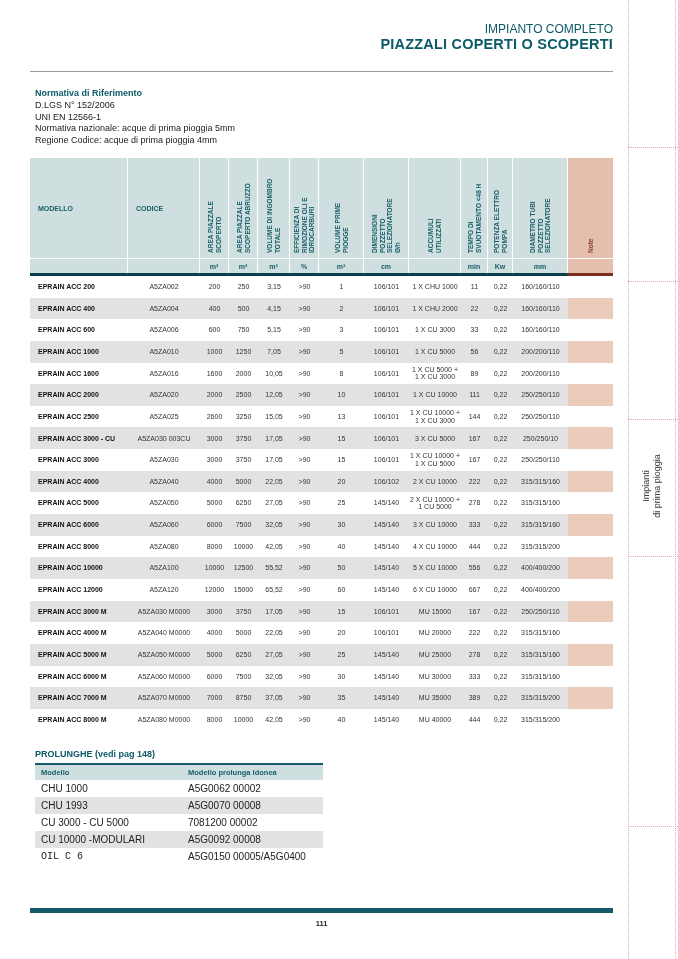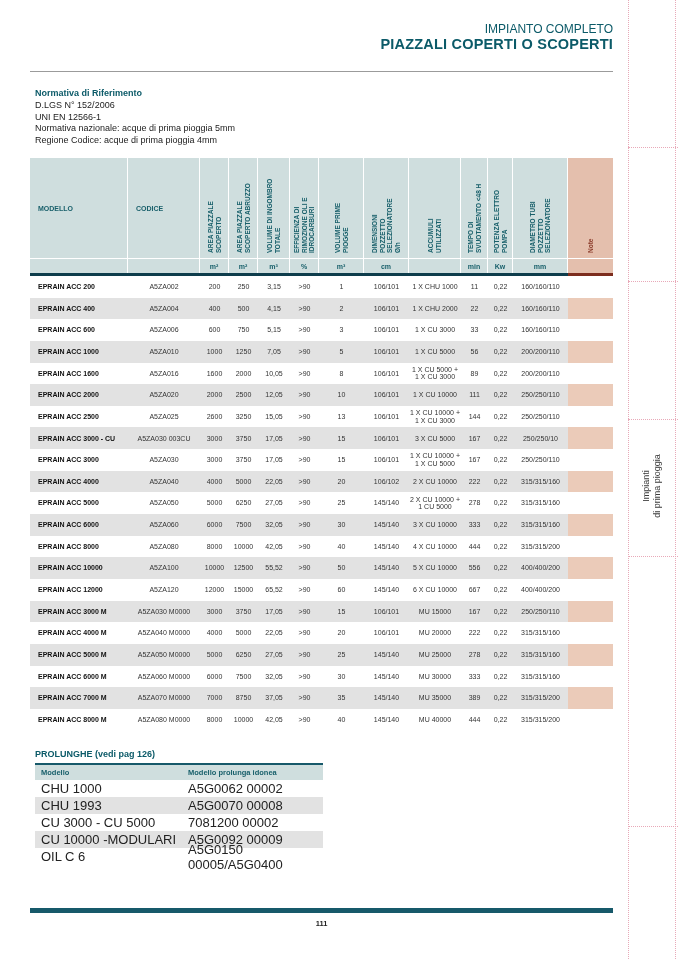--- a/index.html
+++ b/index.html
@@ -47,21 +47,21 @@
 
   
   #prolunghe-heading{position:absolute;left:35px;top:749px;font-size:9px;font-weight:bold;color:#0b5a68;}
   #prolunghe-table{position:absolute;left:35px;top:763px;width:288px;}
   #pl-header{display:flex;height:15px;background:#cfdede;border-top:2px solid #17596a;}
   .phcell{box-sizing:border-box;display:flex;align-items:center;padding-left:6px;
           font-size:7.5px;font-weight:bold;color:#19606b;}
   .prow{display:flex;height:17px;}
   .prow:nth-child(even){background:#e2e2e2;}
   .pcell{box-sizing:border-box;display:flex;align-items:center;padding-left:6px;
-         font-size:13px;color:#222;}
+         font-size:10px;color:#222;}
 
   
   #footer-bar{position:absolute;left:30px;top:908px;width:583px;height:5px;background:#17596a;}
   #page-number{position:absolute;left:30px;top:919px;width:583px;text-align:center;
                font-size:7.5px;font-weight:bold;color:#222;}
 
   
   .vmark{position:absolute;top:0;height:959px;width:0;border-left:1px dotted #e8a9b8;}
   .hmark{position:absolute;left:628px;width:50px;height:0;border-top:1px dotted #e8a9b8;}
   #sidebar-label{position:absolute;left:641px;top:553px;width:134px;
@@ -478,45 +478,45 @@
           <div class="cell" style="width: 45px;">145/140</div>
           <div class="cell" style="width: 52px;">MU 40000</div>
           <div class="cell" style="width: 27px;">444</div>
           <div class="cell" style="width: 25px;">0,22</div>
           <div class="cell" style="width: 55px;">315/315/200</div>
           <div class="cell note" style="width: 45px;"></div>
         </div>
       </div>
   </div>
 
-  <div id="prolunghe-heading">PROLUNGHE (vedi pag 126)</div>
+  <div id="prolunghe-heading">PROLUNGHE (vedi pag 148)</div>
   <div id="prolunghe-table">
     <div id="pl-header">
         <div class="phcell" style="width: 147px;">Modello</div>
         <div class="phcell" style="width: 141px;">Modello prolunga idonea</div>
       </div>
     <div id="pl-body">
         <div class="prow">
           <div class="pcell" style="width: 147px;">CHU 1000</div>
           <div class="pcell" style="width: 141px;">A5G0062 00002</div>
         </div>
         <div class="prow">
           <div class="pcell" style="width: 147px;">CHU 1993</div>
           <div class="pcell" style="width: 141px;">A5G0070 00008</div>
         </div>
         <div class="prow">
           <div class="pcell" style="width: 147px;">CU 3000 - CU 5000</div>
           <div class="pcell" style="width: 141px;">7081200 00002</div>
         </div>
         <div class="prow">
           <div class="pcell" style="width: 147px;">CU 10000 -MODULARI</div>
-          <div class="pcell" style="width: 141px;">A5G0092 00009</div>
+          <div class="pcell" style="width: 141px;">A5G0092 00008</div>
         </div>
         <div class="prow">
-          <div class="pcell" style="width: 147px;">OIL C 6</div>
+          <div class="pcell" style="width: 147px; font-family: Liberation Mono, monospace;">OIL C 6</div>
           <div class="pcell" style="width: 141px;">A5G0150 00005/A5G0400</div>
         </div>
       </div>
   </div>
 
   <div id="footer-bar"></div>
   <div id="page-number">111</div>
 
   <div class="vmark" style="left:628px"></div>
   <div class="vmark" style="left:675px"></div>

